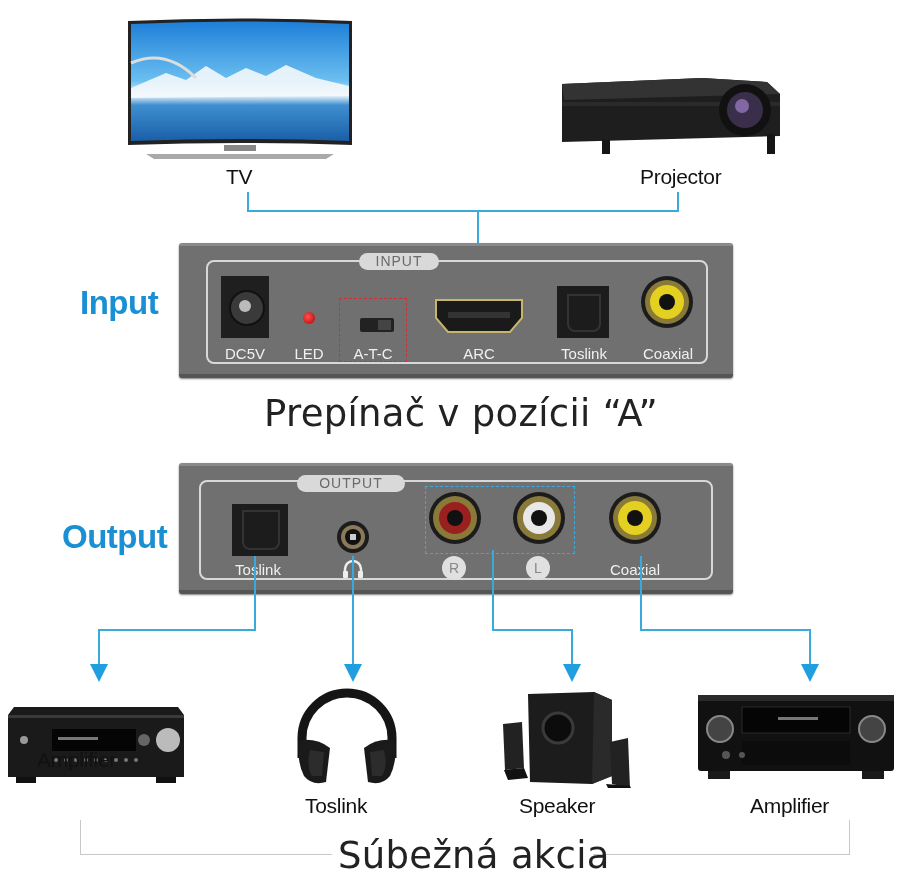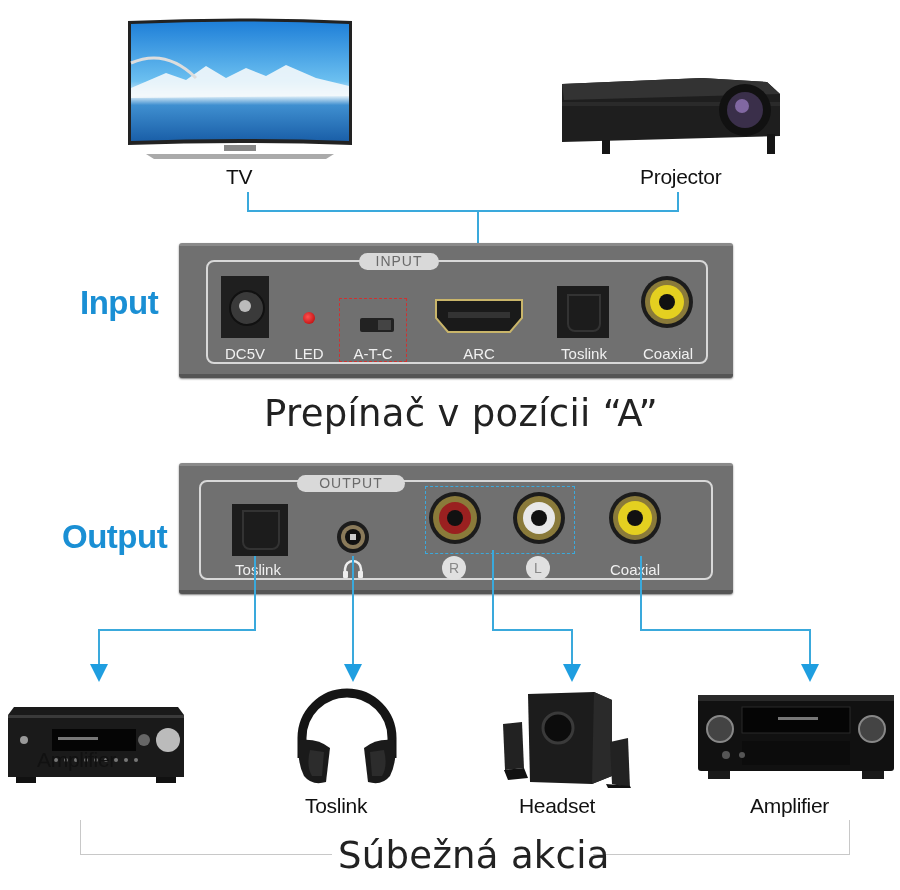--- a/index.html
+++ b/index.html
@@ -211,21 +211,21 @@
   <svg width="140" height="100" viewBox="0 0 140 100">
     <path d="M28 6 L94 4 L112 12 L112 88 L92 96 L30 94 Z" fill="#1c1c1c"></path>
     <path d="M94 4 L112 12 L112 88 L92 96 Z" fill="#2a2a2a"></path>
     <circle cx="58" cy="40" r="15" fill="#0c0c0c" stroke="#3a3a3a" stroke-width="3"></circle>
     <path d="M3 36 L22 34 L24 80 L5 82 Z" fill="#222"></path>
     <path d="M4 82 L24 80 L28 90 L8 92 Z" fill="#111"></path>
     <path d="M110 54 L128 50 L130 100 L112 96 Z" fill="#222"></path>
     <path d="M106 96 L130 98 L134 106 L110 104 Z" fill="#111"></path>
   </svg>
 </div>
-<div class="abs lbl" style="left:519px; top:794px;">Headset</div>
+<div class="abs lbl" style="left:519px; top:794px;">Speaker</div>
 
 <div class="abs" style="left:698px; top:693px; width:196px; height:90px;">
   <svg width="196" height="90" viewBox="0 0 196 90">
     <rect x="0" y="2" width="196" height="76" rx="3" fill="#111"></rect>
     <rect x="0" y="2" width="196" height="6" fill="#2a2a2a"></rect>
     <rect x="44" y="14" width="108" height="26" fill="#050505" stroke="#2a2a2a"></rect>
     <rect x="80" y="24" width="40" height="3" fill="#777"></rect>
     <circle cx="22" cy="36" r="13" fill="#444" stroke="#888" stroke-width="2"></circle>
     <circle cx="174" cy="36" r="13" fill="#444" stroke="#888" stroke-width="2"></circle>
     <rect x="44" y="48" width="108" height="24" fill="#0c0c0c"></rect>

